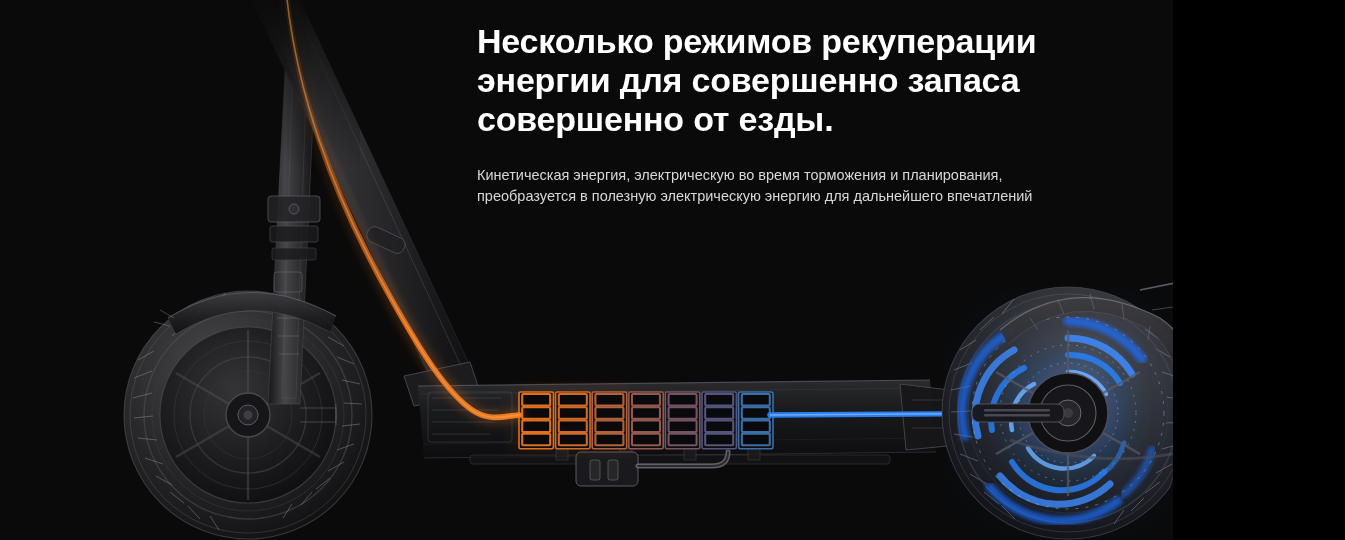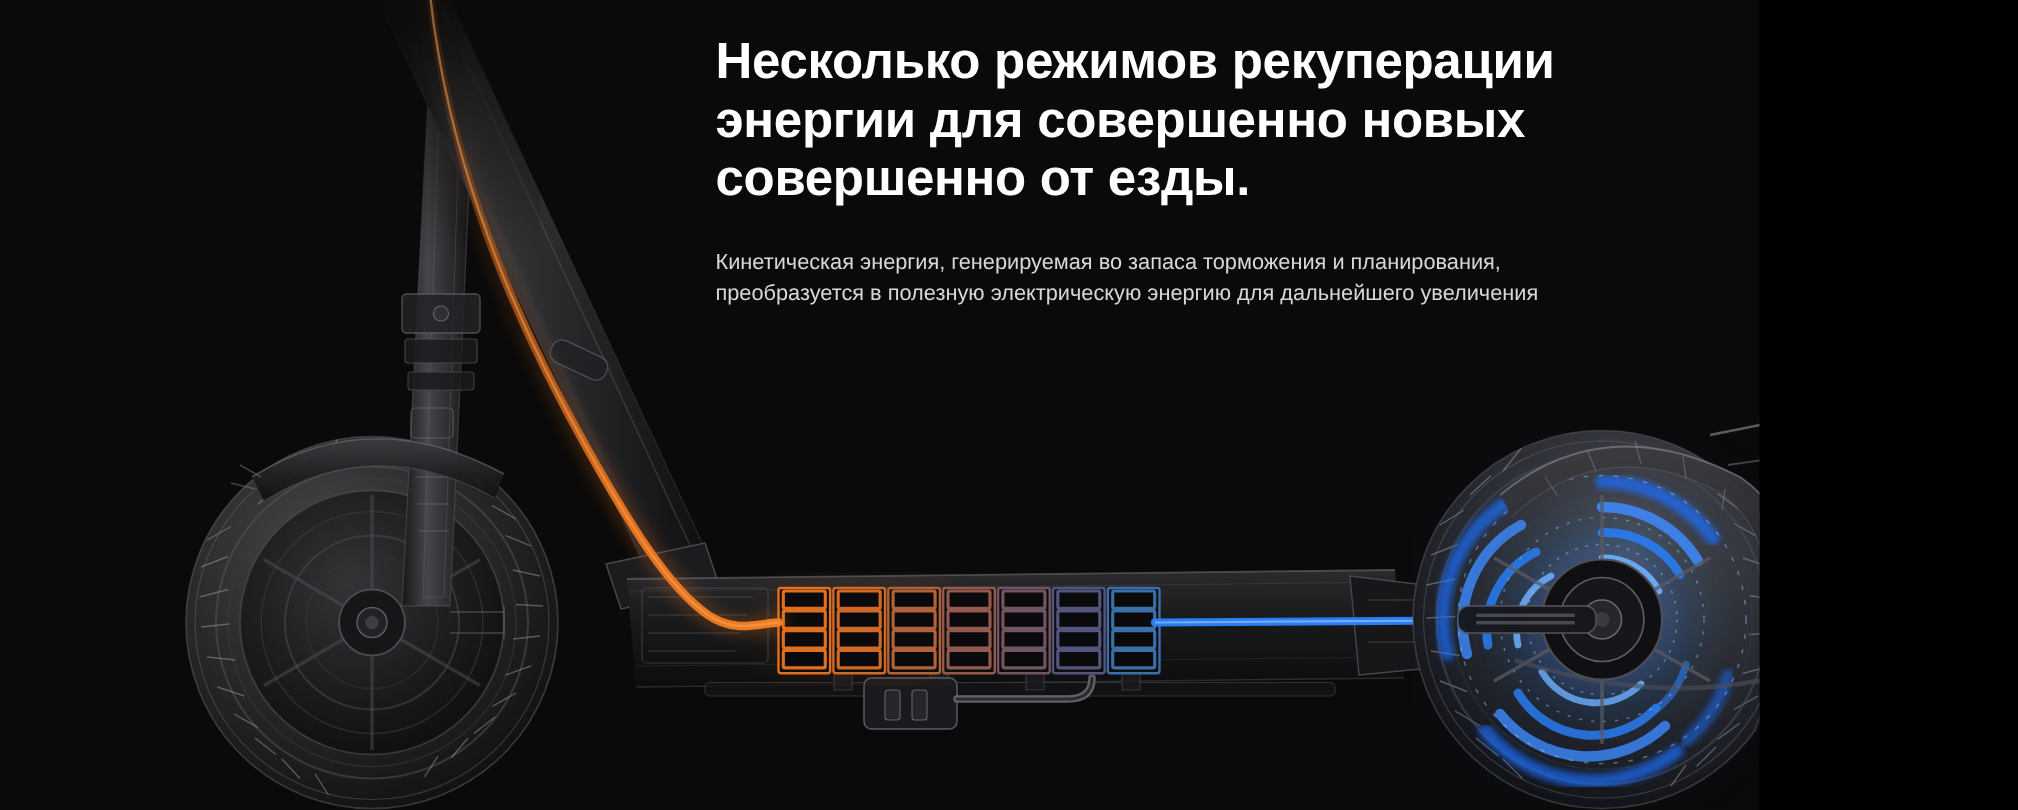--- a/index.html
+++ b/index.html
@@ -373,22 +373,22 @@
       </g>
 
       <rect x="0" y="0" width="1345" height="540" fill="none"></rect>
       </g>
     </svg>
   </div>
 
   <div class="copy">
     <h1 class="headline">
       <span>Несколько режимов рекуперации</span>
-      <span>энергии для совершенно новых</span>
+      <span>энергии для совершенно запаса</span>
       <span>совершенно от езды.</span>
     </h1>
     <p class="subcopy">
-      <span>Кинетическая энергия, генерируемая во запаса торможения и планирования,</span>
-      <span>преобразуется в полезную электрическую энергию для дальнейшего увеличения</span>
+      <span>Кинетическая энергия, электрическую во время торможения и планирования,</span>
+      <span>преобразуется в полезную электрическую энергию для дальнейшего впечатлений</span>
     </p>
   </div>
 
 </div>
 
 </body></html>

